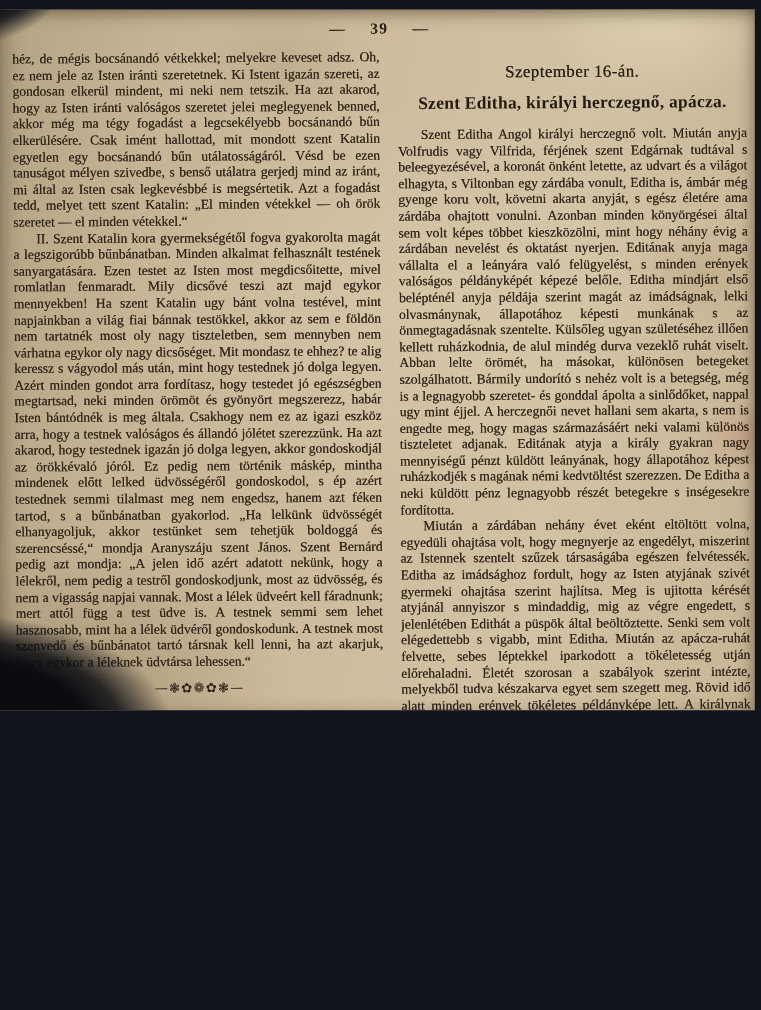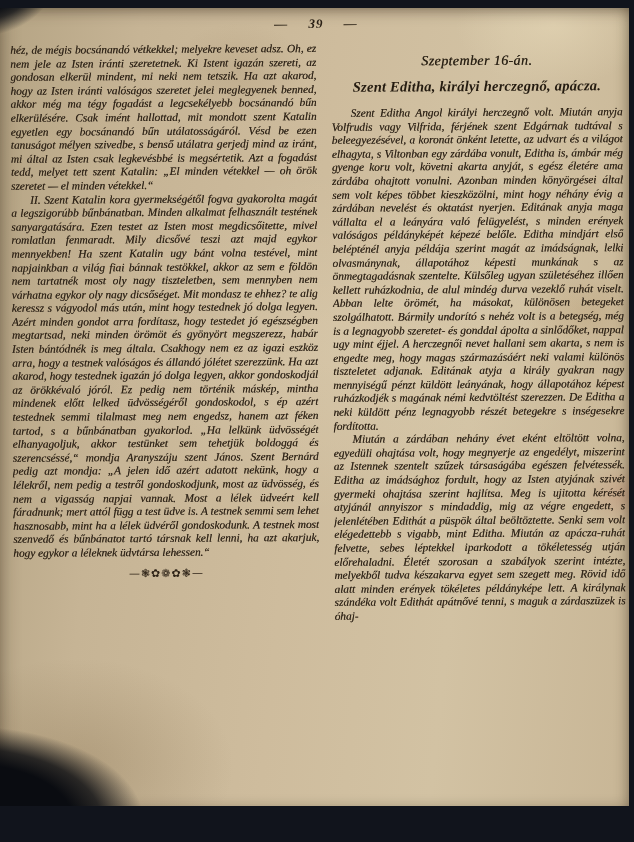--- a/index.html
+++ b/index.html
@@ -1,21 +1,21 @@
 <!DOCTYPE html>
 <html lang="hu"><head>
 <meta charset="utf-8">
 <style>
   html,body{margin:0;padding:0;}
   body{
     width:634px;height:842px;overflow:hidden;
     background:#11141c;
     font-family:"Liberation Serif","DejaVu Serif",serif;
   }
-  .scan{position:relative;width:634px;height:806px;overflow:hidden;font-style:italic;}
+  .scan{position:relative;width:634px;height:592px;overflow:hidden;}
   .paper{
     position:absolute;left:0;right:5px;top:8px;bottom:0;
     background:
       radial-gradient(140px 90px at 88% 2%, rgba(233,219,186,0.55), transparent 70%),
       radial-gradient(60px 45px at 99% 61%, rgba(175,92,74,0.22), transparent 70%),
       radial-gradient(90px 60px at 93% 38%, rgba(160,120,70,0.18), transparent 70%),
       radial-gradient(220px 150px at 12% 95%, rgba(115,92,58,0.28), transparent 72%),
       radial-gradient(340px 230px at 55% 42%, rgba(255,246,222,0.14), transparent 75%),
       radial-gradient(100px 70px at 38% 8%, rgba(120,95,60,0.12), transparent 70%),
       linear-gradient(96deg,#b5a484 0%,#c6b495 20%,#cebc9d 48%,#d2c2a3 72%,#c8b696 100%);

